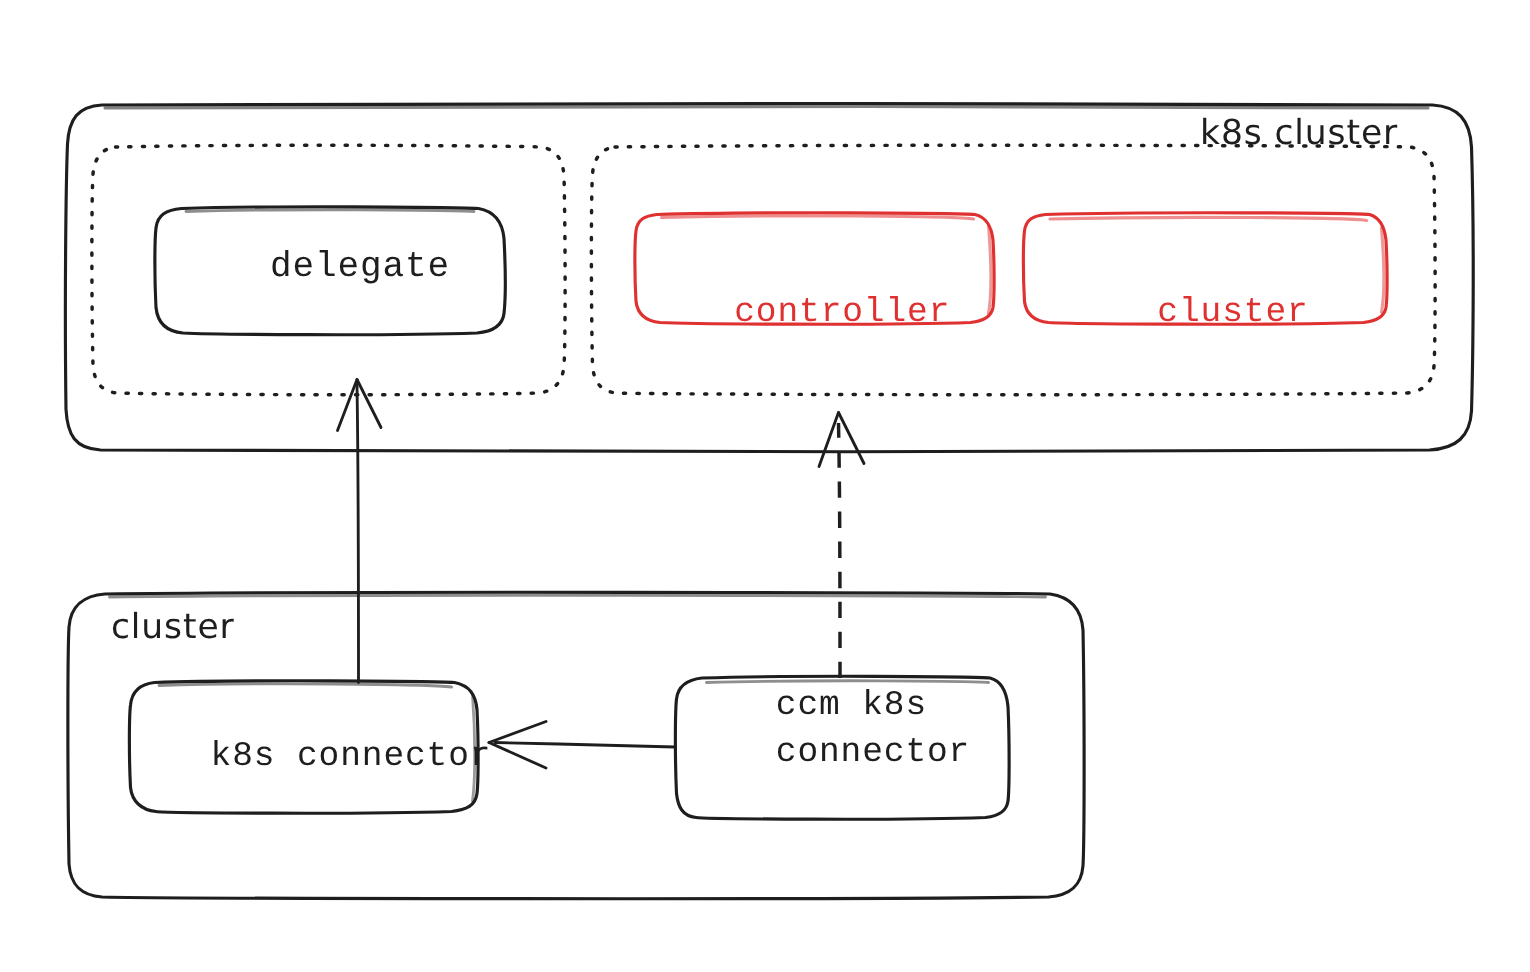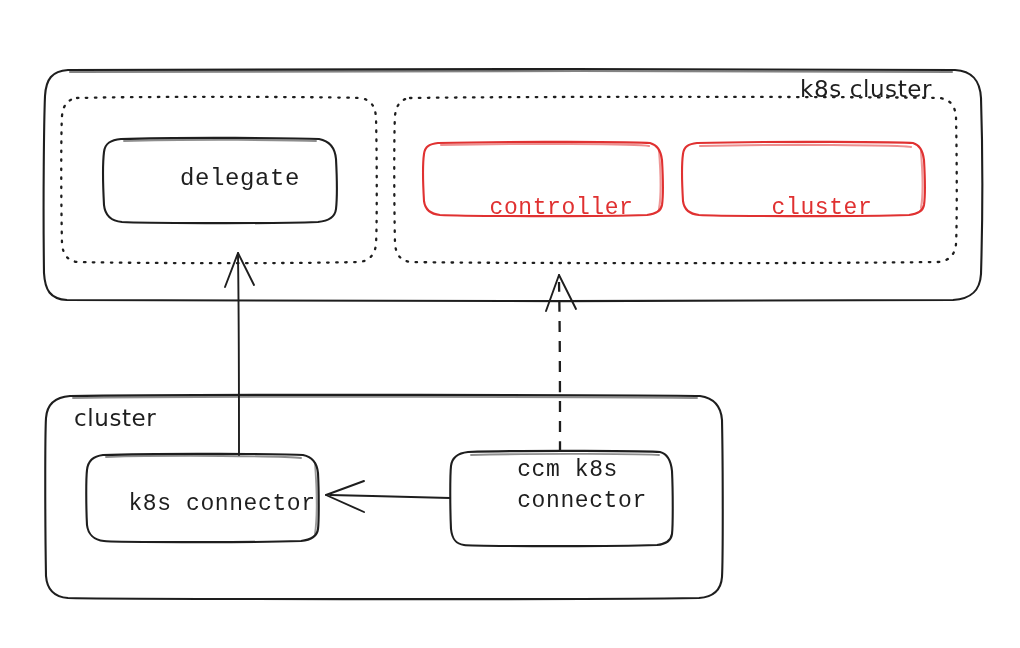--- a/index.html
+++ b/index.html
@@ -48,21 +48,21 @@
     letter-spacing: 0.6px;
     margin-top: 47px;
   }
   
   #label-k8s-cluster { left: 800px; top: 29px; font-size: 23px; }
   #label-harness     { left: 74px;  top: 358px; font-size: 23px; }
 
   #label-delegate    { left: 104px; top: 139px; width: 232px; height: 80px; font-size: 24px; }
   #label-controller  { left: 424px; top: 142px; width: 235px; height: 70px; font-size: 23px; }
   #label-router      { left: 683px; top: 142px; width: 238px; height: 70px; font-size: 23px; }
-  #label-k8s-connector { left: 86px; top: 455px; width: 232px; height: 100px; font-size: 23px; }
+  #label-k8s-connector { left: 98px; top: 455px; width: 232px; height: 100px; font-size: 23px; }
   #label-ccm-connector { left: 452px; top: 452px; width: 220px; height: 68px; font-size: 23px; }
 </style>
 </head>
 <body>
 
 <div id="canvas">
 
   <svg id="sketch" viewBox="0 0 1020 648" xmlns="http://www.w3.org/2000/svg">
     <defs>
       <style>

